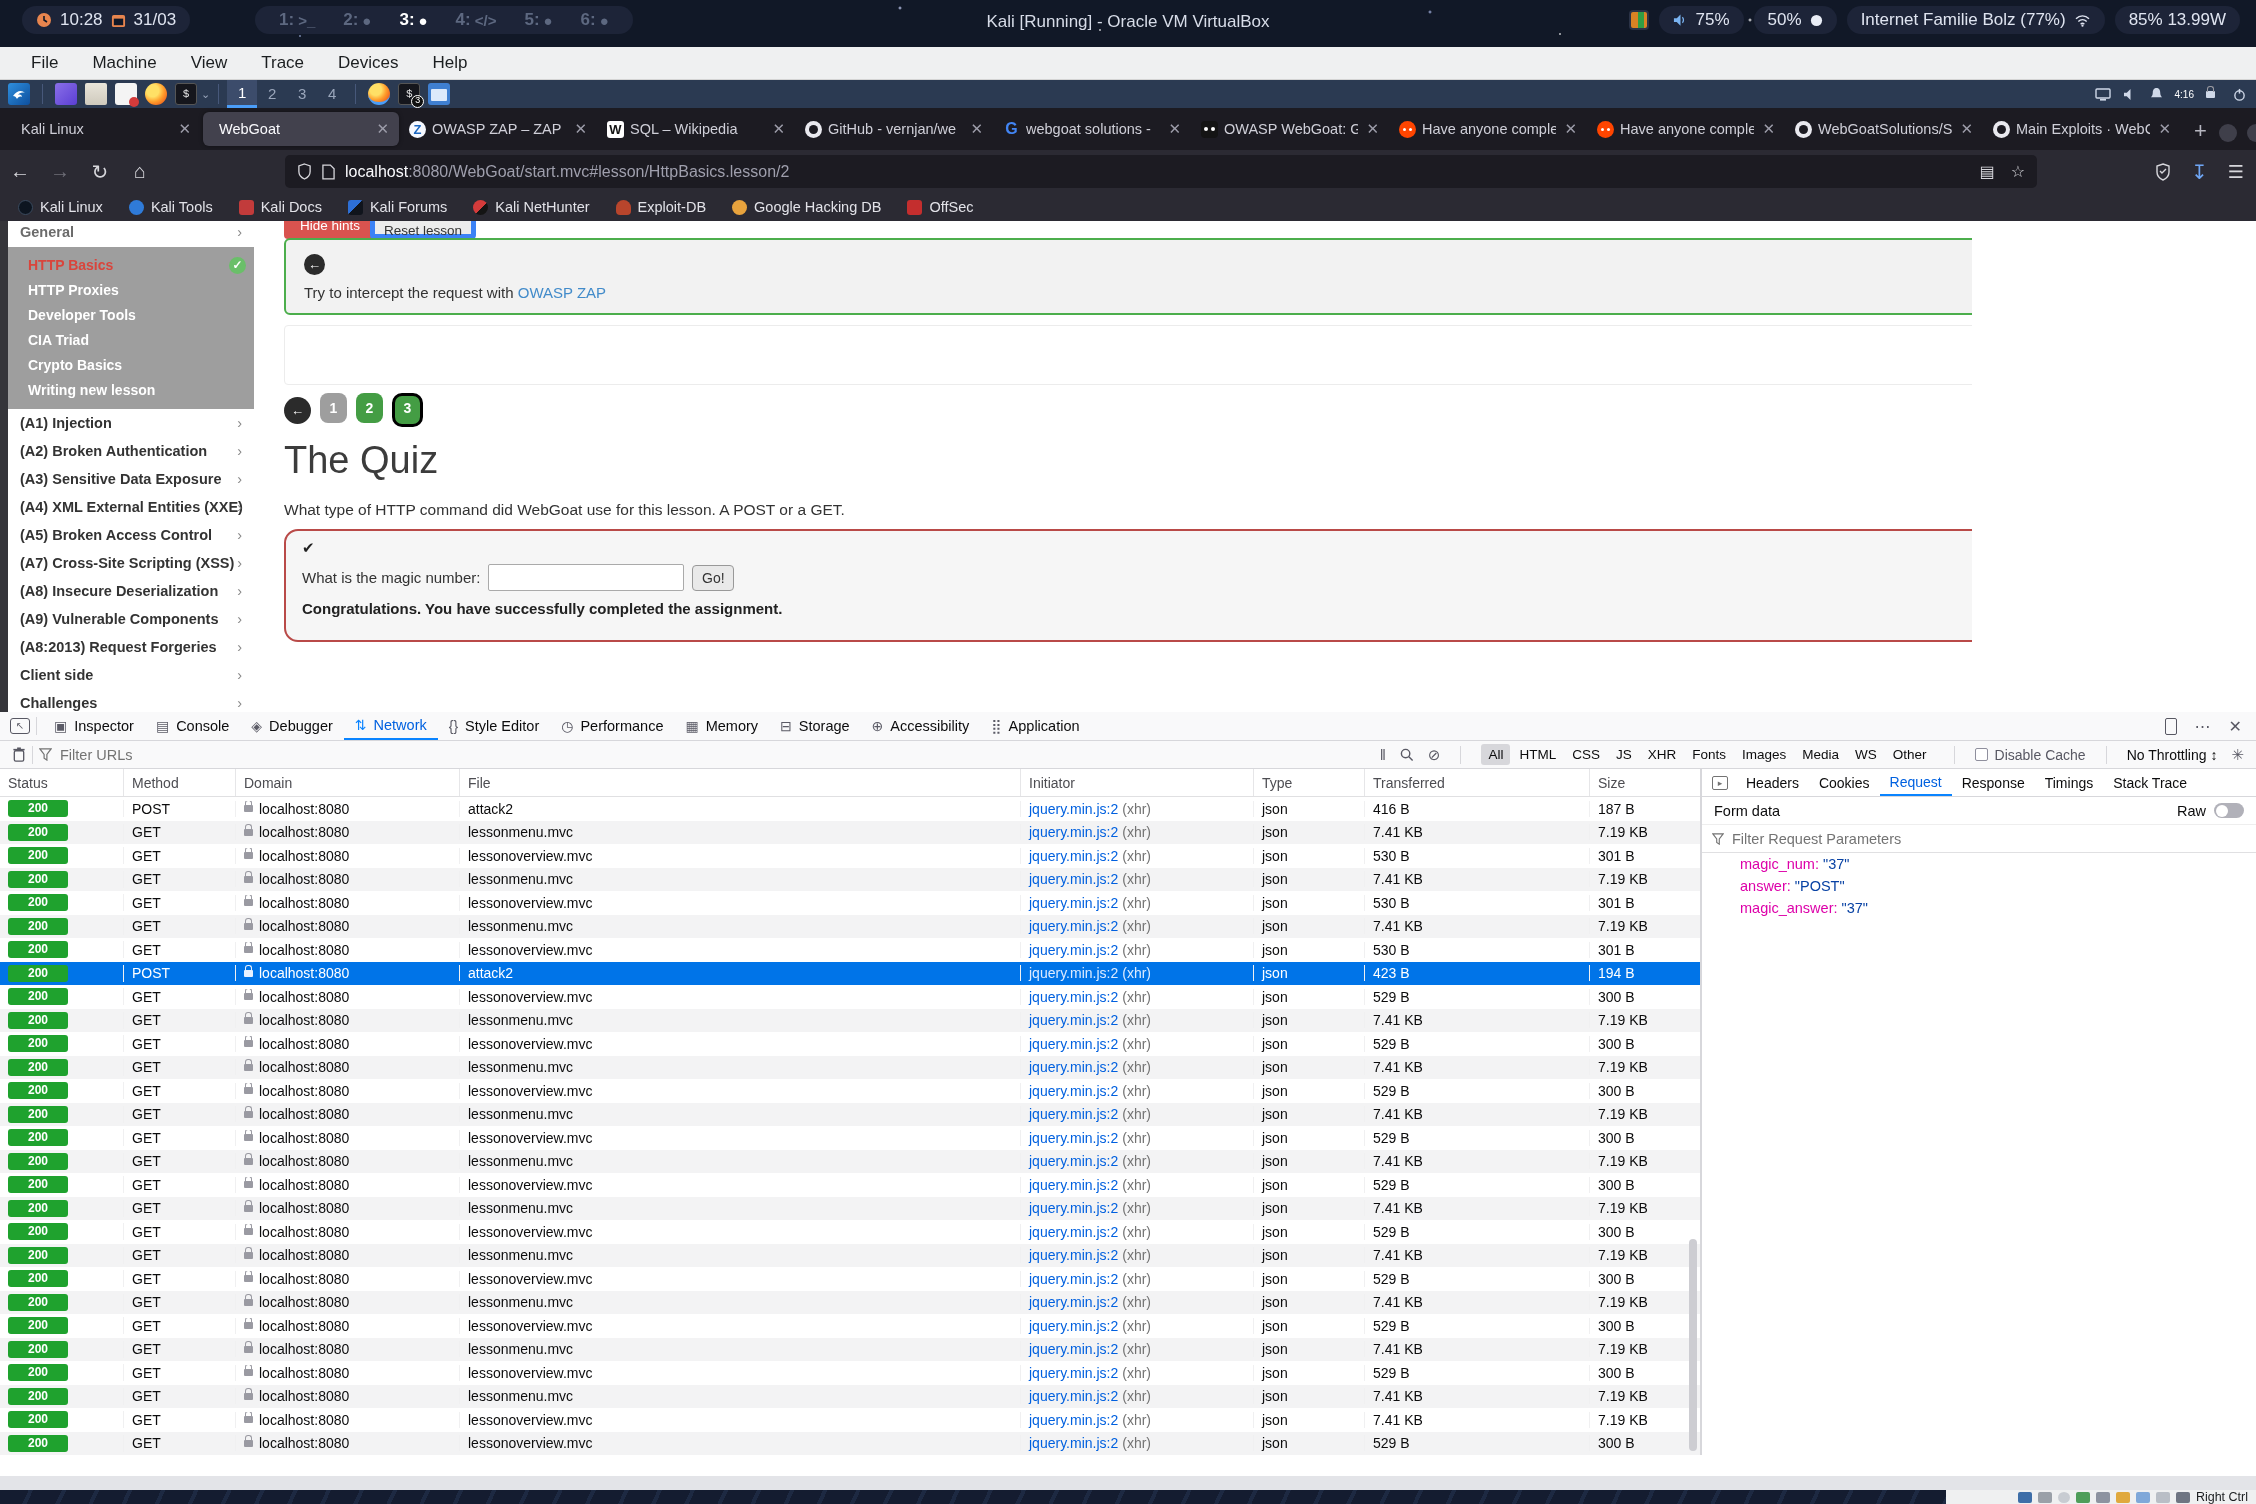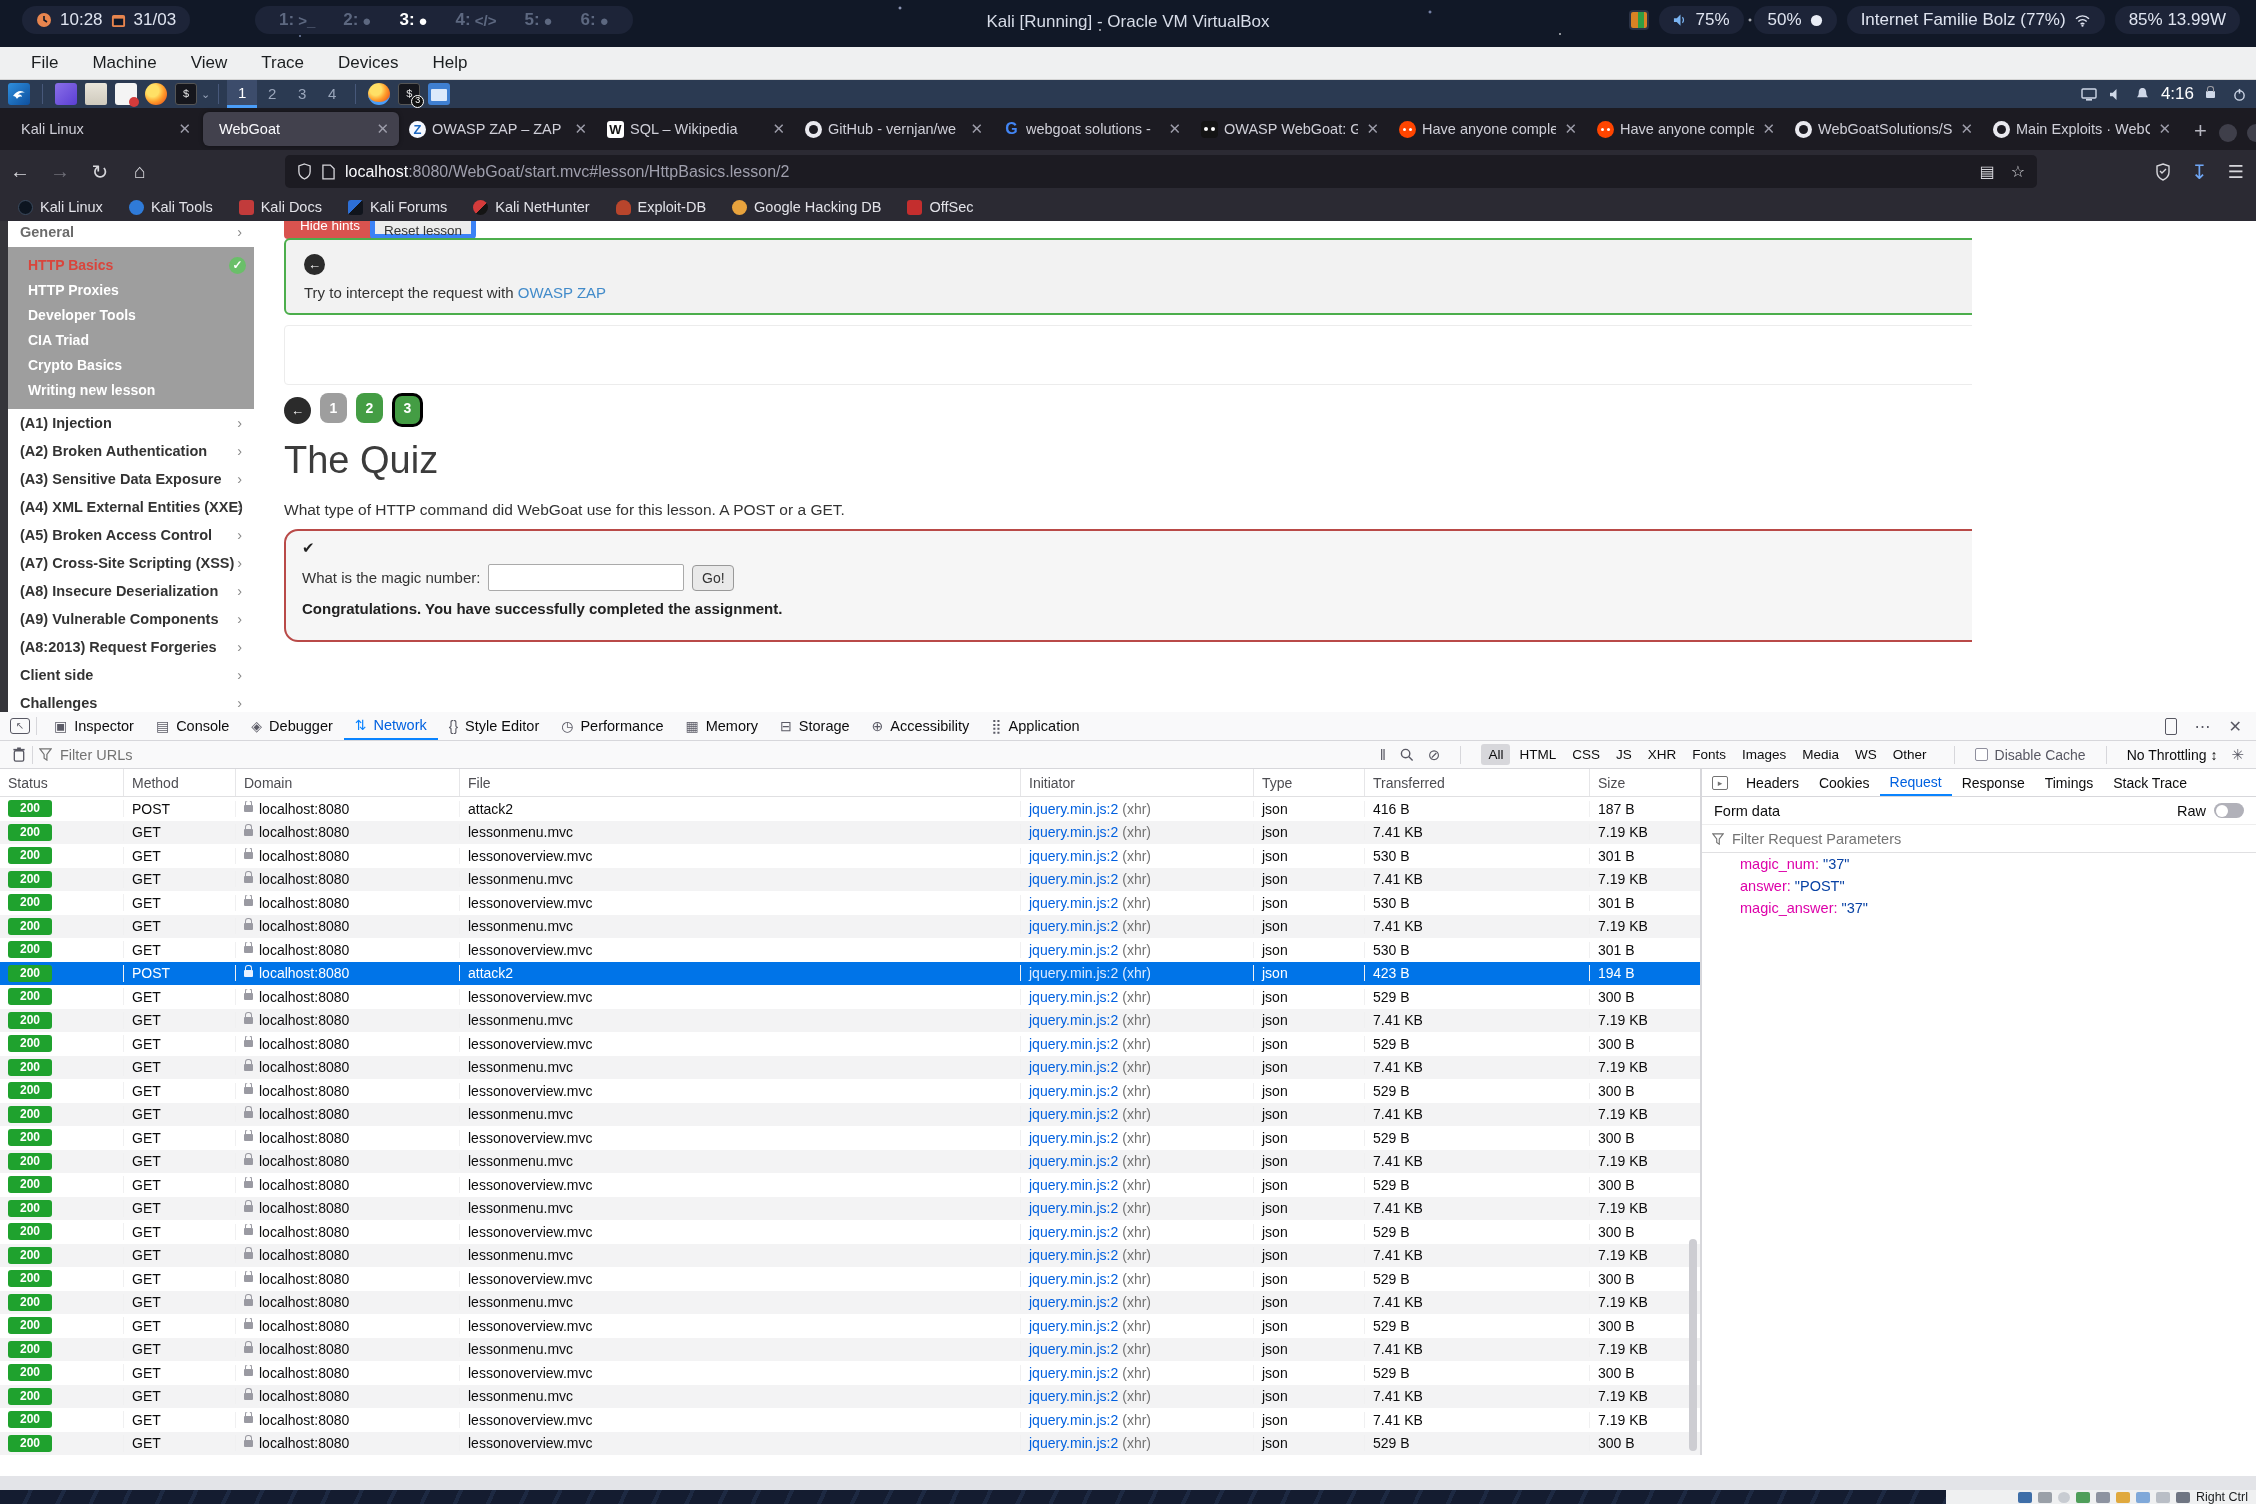--- a/index.html
+++ b/index.html
@@ -47,21 +47,21 @@
   .kp-app-doc::after{content:"";position:absolute;right:-2px;bottom:-2px;width:10px;height:10px;border-radius:50%;background:#d43b3b}
   .kp-ff{border-radius:50%;background:radial-gradient(circle at 35% 35%,#ffe066 0 30%,#ff9e2c 55%,#e33b13 100%)}
   .kp-term{background:#15161c;border:1px solid #555;color:#e8e8e8;font-size:11px;line-height:20px;text-align:center;font-family:"Liberation Mono",monospace}
   .kp-badge{position:absolute;right:-5px;bottom:-4px;width:13px;height:13px;border-radius:50%;background:#111;border:1.5px solid #fff;color:#fff;font-size:9px;line-height:11px;text-align:center}
   .kp-files{background:#3f7fd1}
   .kp-files::after{content:"";position:absolute;left:3px;top:6px;right:3px;bottom:4px;background:#dce9fb;border-radius:1px}
   .kp-ws{width:30px;height:28px;text-align:center;line-height:28px;color:#9aa6bb;font-size:15px}
   .kp-ws.active{background:#3c4c6b;color:#fff;border-bottom:3px solid #4b9ef9;line-height:25px}
   .kp-underline{border-bottom:3px solid #4b9ef9}
   #kp-right{margin-left:auto;display:flex;align-items:center;gap:12px;padding-right:10px}
-  #kp-clock{font-size:17px;color:#fff}
+  #kp-clock{font-size:10px;color:#fff}
 
   
   #tabbar{left:0;top:108px;width:2256px;height:42px;background:#1c1b22;display:flex;align-items:flex-end;padding:0 4px}
   .tab{width:196px;height:34px;margin:0 1px 4px 1px;border-radius:6px;display:flex;align-items:center;padding:0 8px;color:#cfcfd8;font-size:14.5px;flex-shrink:0}
   .tab.active{background:#42414d;color:#fbfbfe;box-shadow:0 0 4px rgba(0,0,0,.4)}
   .tab .t-title{flex:1;white-space:nowrap;overflow:hidden;margin:0 6px}
   .tab .t-close{color:#9d9daa;font-size:15px;padding:0 2px}
   .fav{width:17px;height:17px;border-radius:50%;flex-shrink:0;display:inline-flex;align-items:center;justify-content:center;font-weight:bold;font-size:13px}
   .fav-none{visibility:hidden;width:2px}
   .fav-zap{background:#f5f8ff;color:#1a66c0}
@@ -160,21 +160,21 @@
 
   
   #net-table{position:absolute;left:0;top:57px;width:1701px;height:686px;overflow:hidden;border-right:1px solid #d7d7db}
   .net-grid{display:grid;grid-template-columns:124px 112px 224px 561px 233px 111px 225px 111px;align-items:center}
   #net-header{height:28px;border-bottom:1px solid #e0e0e2;color:#4d4d52;font-size:14px}
   #net-header div{padding-left:8px;border-right:1px solid #e6e6e8;height:100%;line-height:28px;white-space:nowrap;overflow:hidden}
   .net-row{height:23.5px;font-size:14px}
   .net-row>div{padding-left:8px;border-right:1px solid #f0f0f1;white-space:nowrap;overflow:hidden;display:flex;align-items:center}
   .net-row:nth-child(even){background:#f3f3f4}
   .net-row.sel{background:#0074e8;color:#fff}
-  .badge{background:#1fa22e;color:#fff;font-weight:bold;font-size:12px;padding:1px 12px;border-radius:3px;line-height:15px}
+  .badge{background:#1fa22e;color:#fff;font-weight:bold;font-size:12px;padding:1px 20px;border-radius:3px;line-height:15px}
   .lnk{color:#0060df}
   .note{color:#737373;margin-left:4px}
   .net-row.sel .lnk{color:#dcebff}
   .net-row.sel .note{color:#dcebff}
   .lock{position:relative;width:9px;height:7px;background:#9a9aa2;border-radius:1px;display:inline-block;margin-right:6px;flex-shrink:0}
   .lock::before{content:"";position:absolute;top:-5px;left:1px;width:5px;height:5px;border:1.5px solid #9a9aa2;border-bottom:none;border-radius:3px 3px 0 0}
   .net-row.sel .lock{background:#e8f1ff}
   .net-row.sel .lock::before{border-color:#e8f1ff}
   #net-scroll{position:absolute;right:3px;top:470px;width:8px;height:212px;background:#cdcdd2;border-radius:4px}
 

